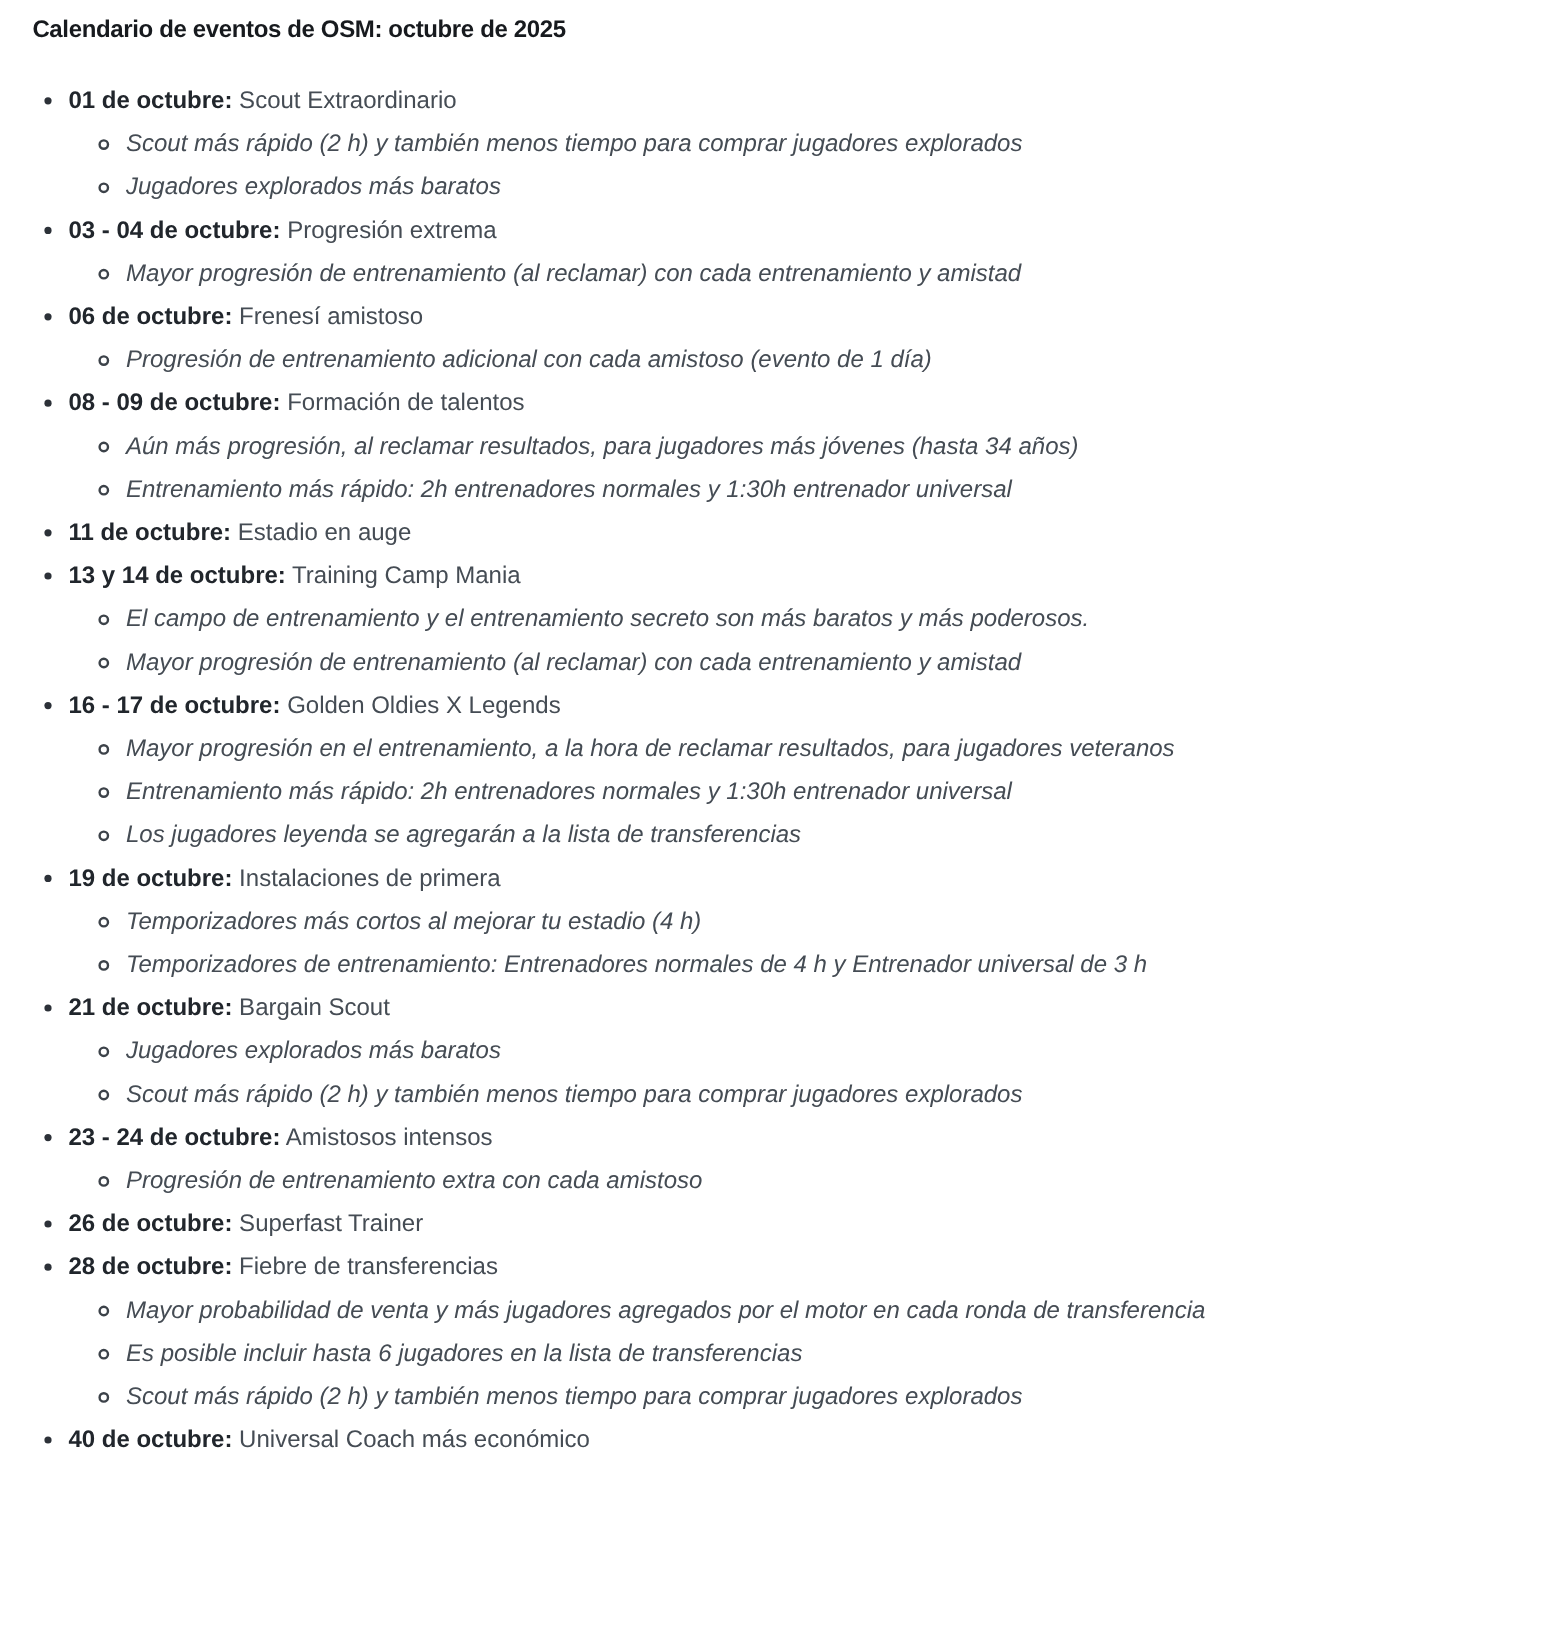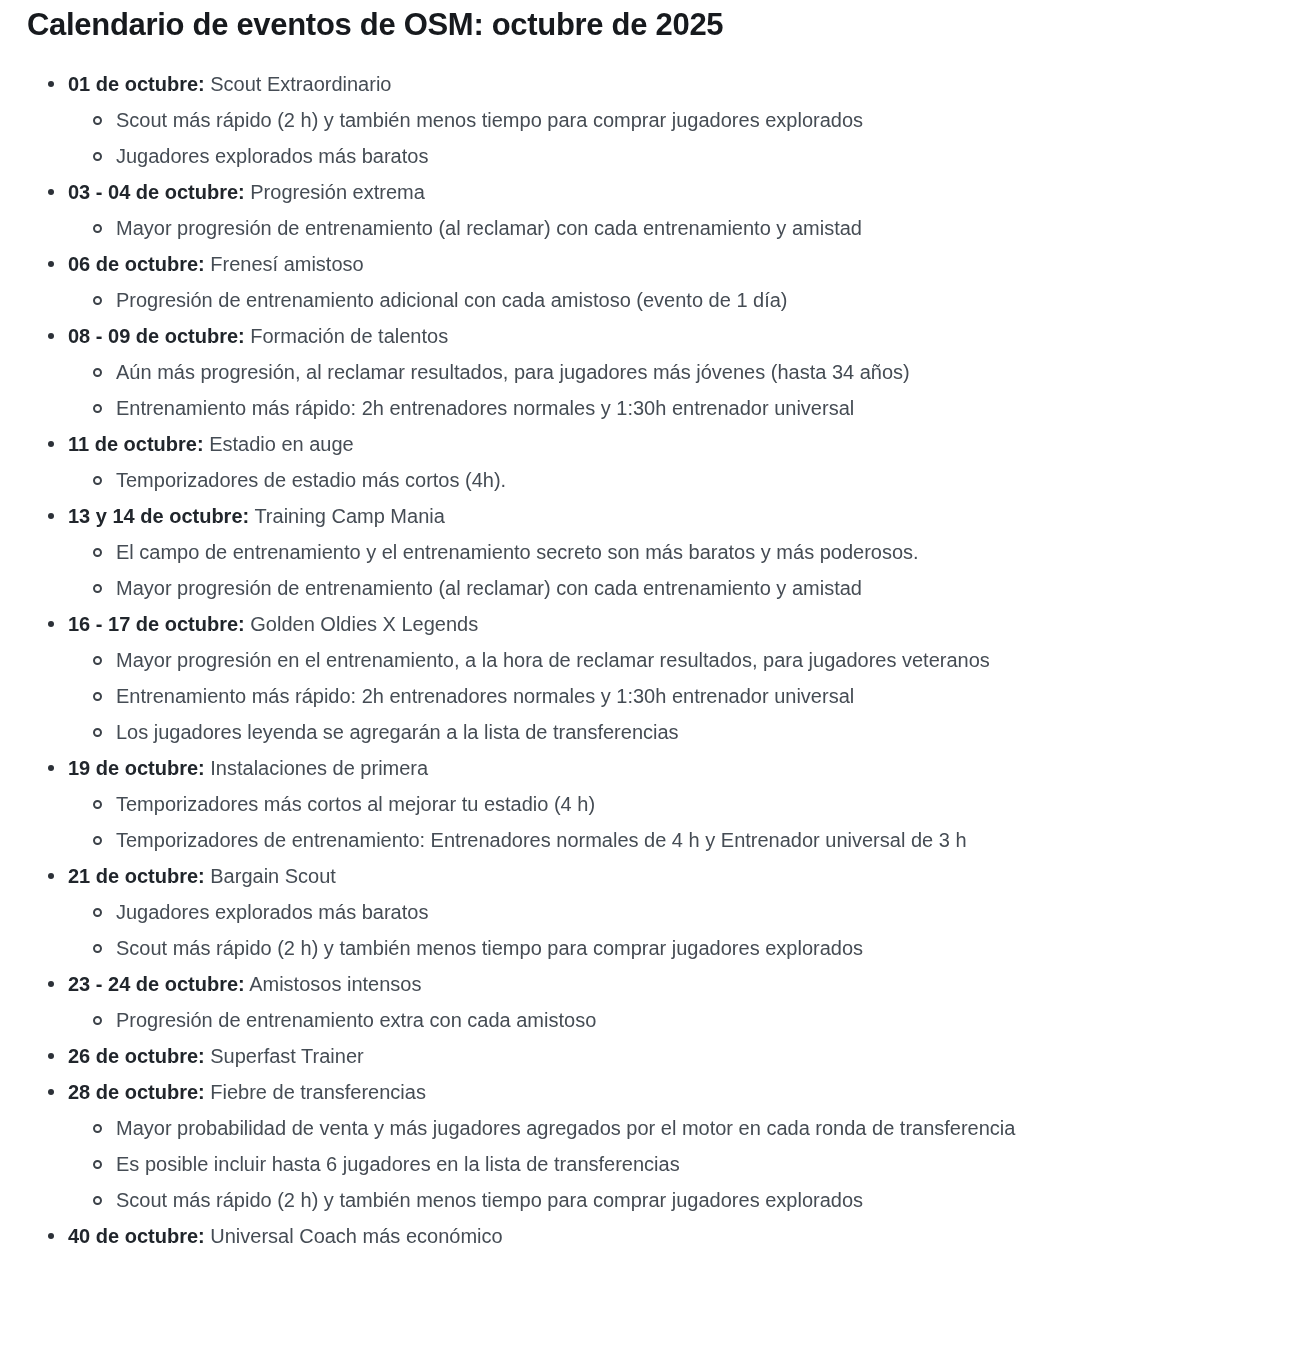--- a/index.html
+++ b/index.html
@@ -14,29 +14,29 @@
     color: #454c54;
     -webkit-font-smoothing: antialiased;
   }
   .page {
     width: 1296px;
     min-height: 1367px;
     padding: 8px 20px 20px 27px;
   }
   h1.page-title {
     margin: 0 0 24px 0;
-    font-size: 31px;
+    font-size: 20px;
     line-height: 34px;
     font-weight: 700;
     letter-spacing: -0.3px;
     color: #171a1e;
   }
   ul.events {
     list-style: none;
-    margin: 11px;
+    margin: 0;
     padding: 0;
   }
   .event-head {
     position: relative;
     padding-left: 30px;
     font-size: 20px;
     line-height: 36px;
     color: #454c54;
   }
   .event-head::before {
@@ -50,20 +50,21 @@
     background: #2c3138;
   }
   .event-date {
     font-weight: 700;
     color: #21262c;
   }
   ul.details {
     list-style: none;
     margin: 0;
     padding: 0;
+    font-style: italic;
   }
   ul.details li {
     position: relative;
     padding-left: 78px;
     font-size: 20px;
     line-height: 36px;
     color: #454c54;
   }
   ul.details li::before {
     content: "";
@@ -104,23 +105,20 @@
       </li>
       <li>
         <div class="event-head"><span class="event-date">08 - 09 de octubre:</span> <span class="event-name">Formación de talentos</span></div>
         <ul class="details">
           <li>Aún más progresión, al reclamar resultados, para jugadores más jóvenes (hasta 34 años)</li>
           <li>Entrenamiento más rápido: 2h entrenadores normales y 1:30h entrenador universal</li>
         </ul>
       </li>
       <li>
         <div class="event-head"><span class="event-date">11 de octubre:</span> <span class="event-name">Estadio en auge</span></div>
-        <ul class="details">
-          <li>Temporizadores de estadio más cortos (4h).</li>
-        </ul>
       </li>
       <li>
         <div class="event-head"><span class="event-date">13 y 14 de octubre:</span> <span class="event-name">Training Camp Mania</span></div>
         <ul class="details">
           <li>El campo de entrenamiento y el entrenamiento secreto son más baratos y más poderosos.</li>
           <li>Mayor progresión de entrenamiento (al reclamar) con cada entrenamiento y amistad</li>
         </ul>
       </li>
       <li>
         <div class="event-head"><span class="event-date">16 - 17 de octubre:</span> <span class="event-name">Golden Oldies X Legends</span></div>

